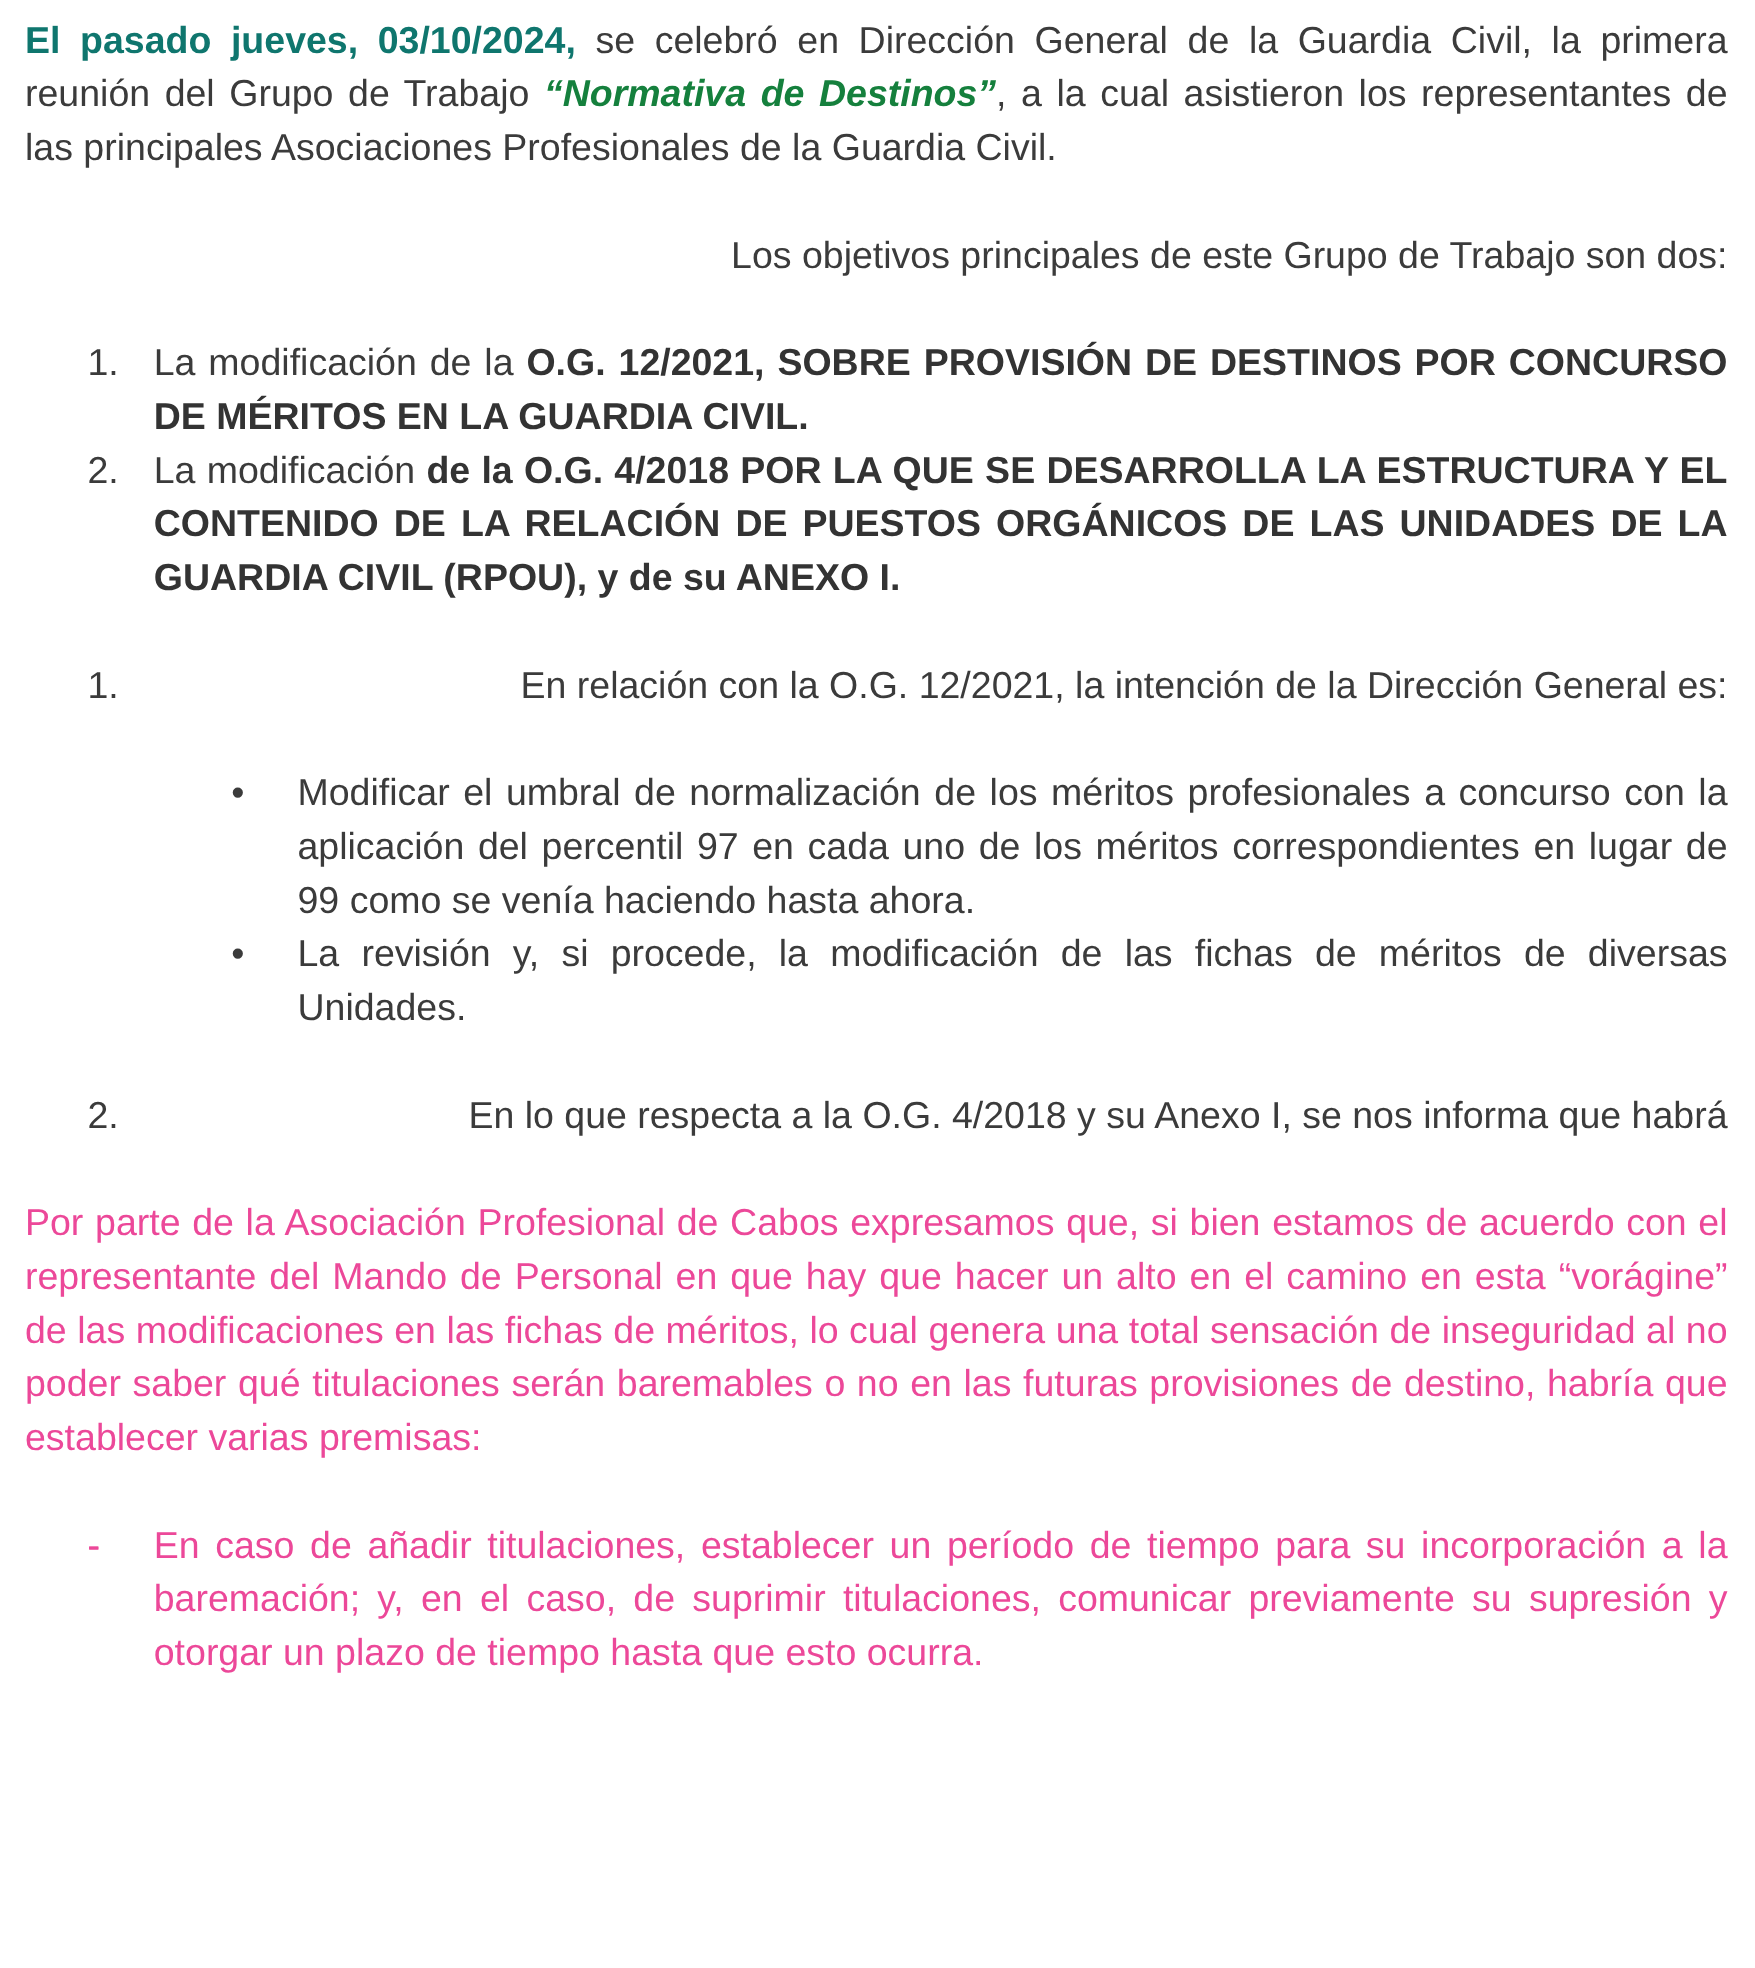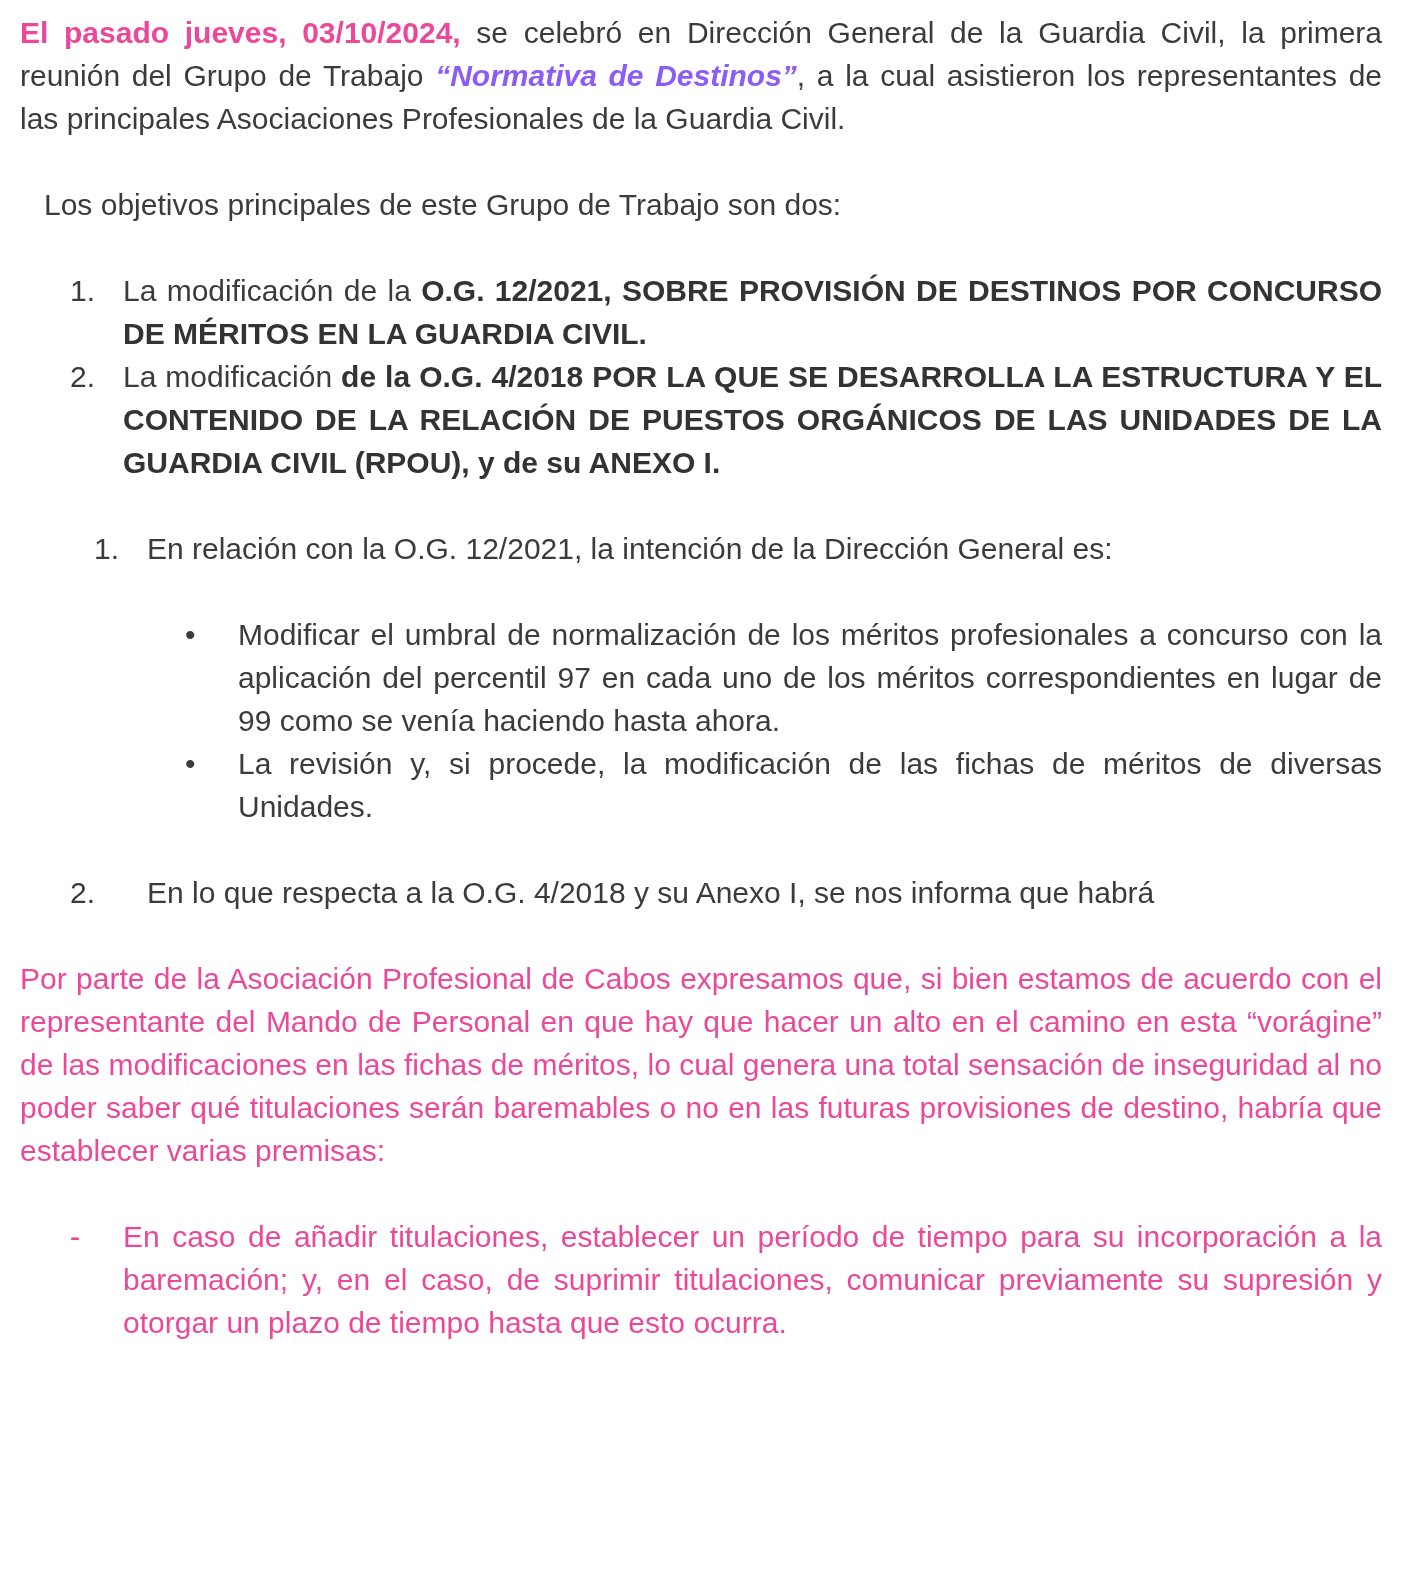--- a/index.html
+++ b/index.html
@@ -16,22 +16,22 @@
     font-size: 30px;
     line-height: 43px;
     color: #3b3b3b;
     text-align: justify;
     overflow: hidden;
   }
   .block { margin: 0 0 43px 0; }
   .block:last-child { margin-bottom: 0; }
 
   .b  { font-weight: bold; color: #333333; }
-  .black { color: #ec4899; }
-  .bi { font-weight: bold; font-style: italic; color: #8b5cf6; }
+  .black { color: #0f766e; }
+  .bi { font-weight: bold; font-style: italic; color: #15803d; }
   .dark { color: #ec4899; }
 
   
   .num-item {
     position: relative;
     padding-left: 103px;
   }
   .num-item > .marker {
     position: absolute;
     left: 50px;
@@ -41,21 +41,21 @@
   
   .bullet-item {
     position: relative;
     padding-left: 218px;
   }
   .bullet-item > .marker {
     position: absolute;
     left: 165px;
     top: 0;
   }
-  .line-left { text-align: left; margin-left: 24px; }
+  .line-left { text-align: right; }
   .cont-indent { text-indent: 25px; }
 </style>
 </head>
 <body>
 
 <div class="doc">
 
   <p class="block"><span class="b black">El pasado jueves, 03/10/2024,</span><span> se celebró en Dirección General de la Guardia Civil, la primera reunión del Grupo de Trabajo </span><span class="bi">“Normativa de Destinos”</span><span>, a la cual asistieron los representantes de las principales Asociaciones Profesionales de la Guardia Civil.</span></p>
 
   <p class="block line-left">Los objetivos principales de este Grupo de Trabajo son dos:</p>

